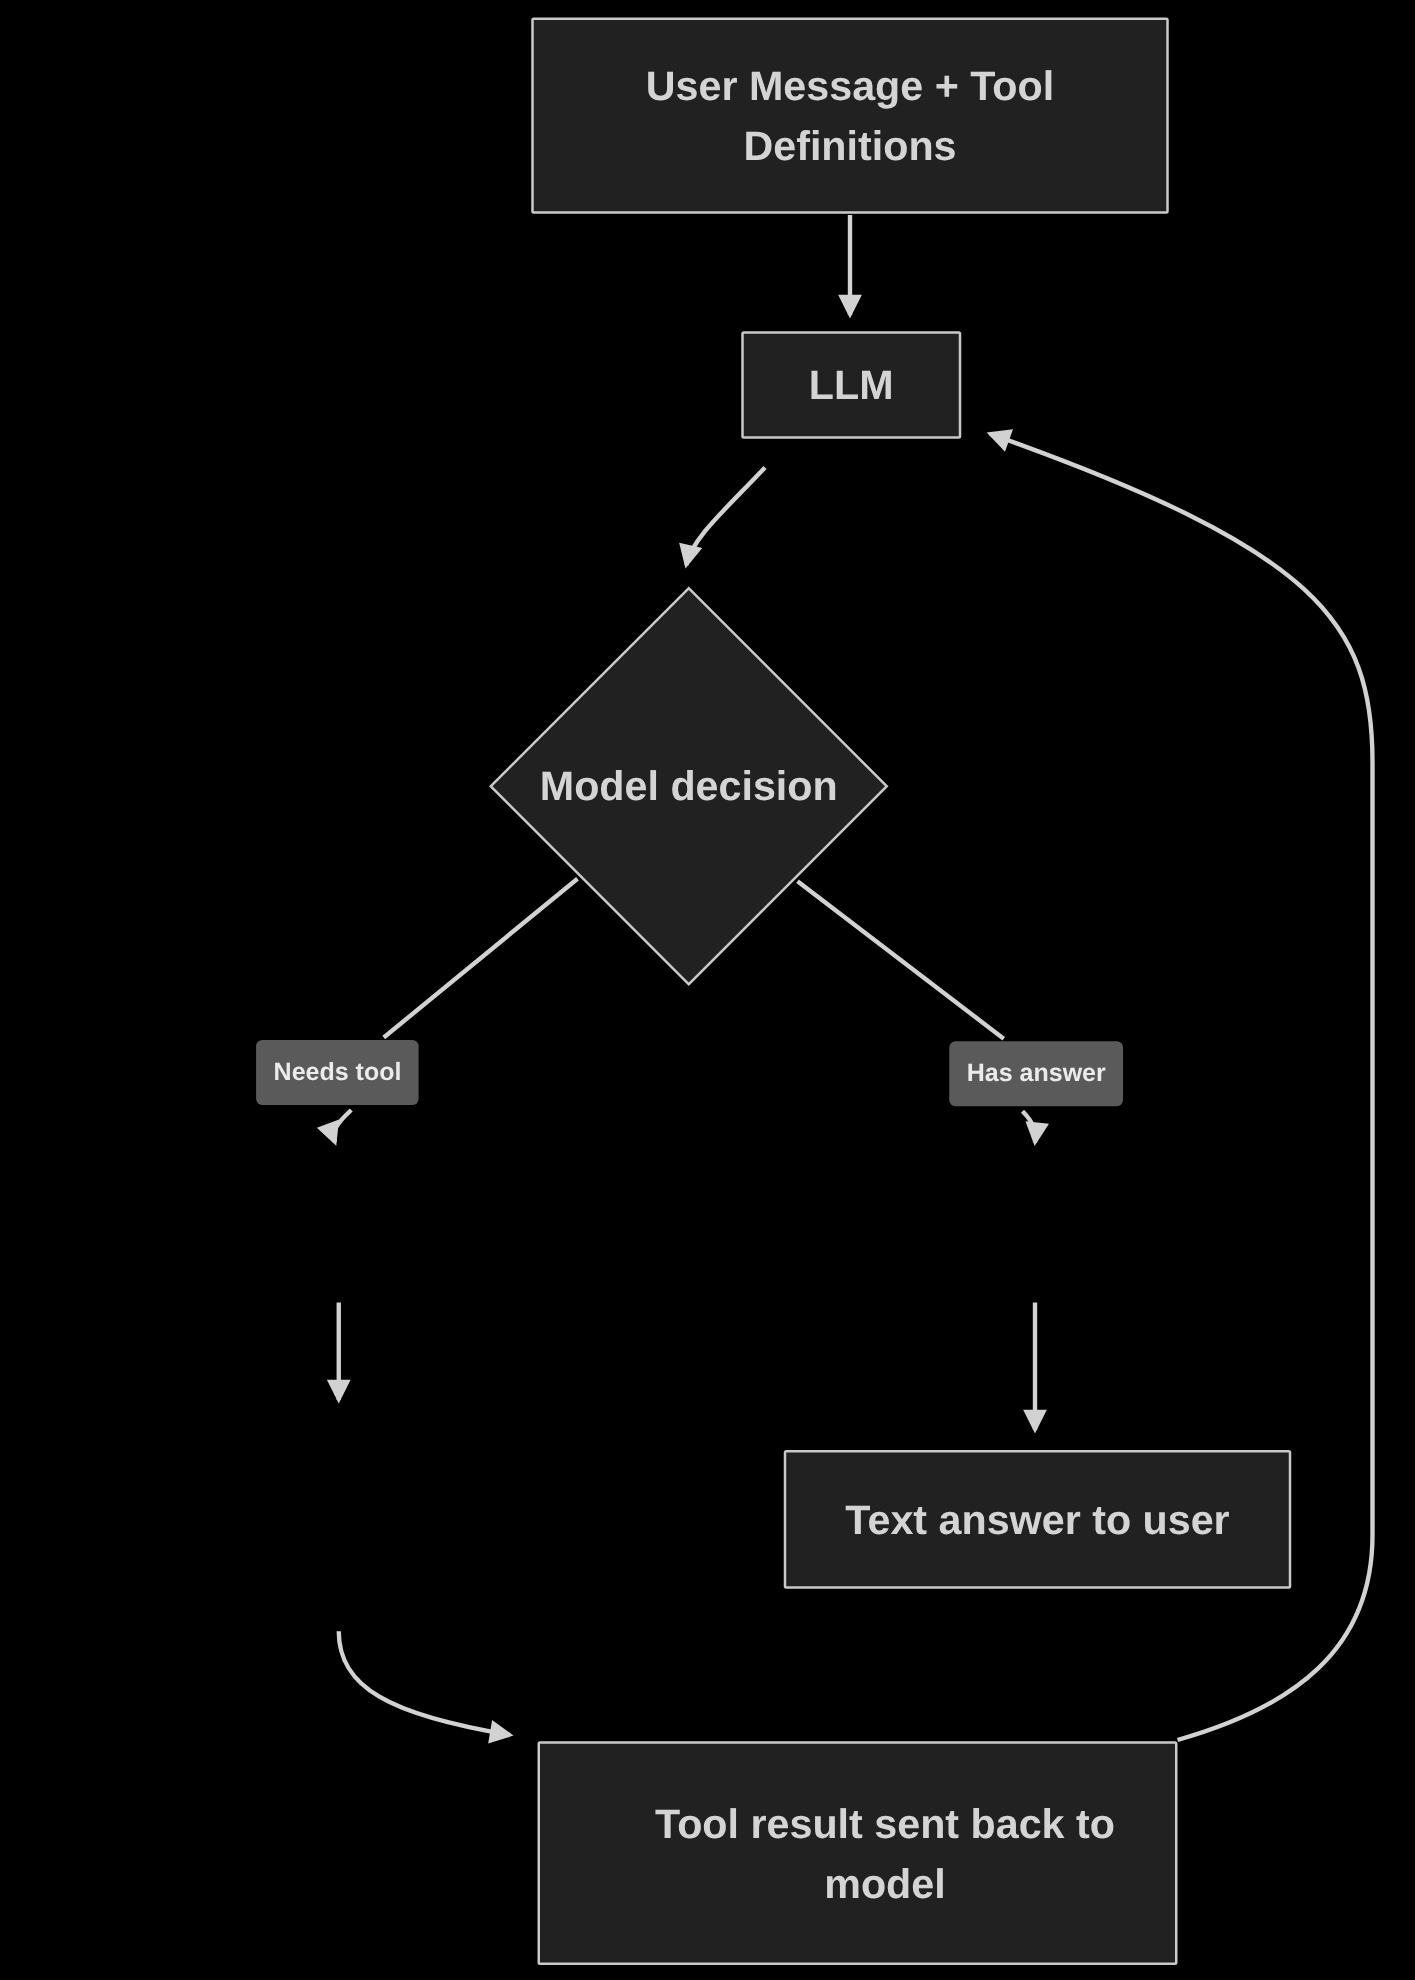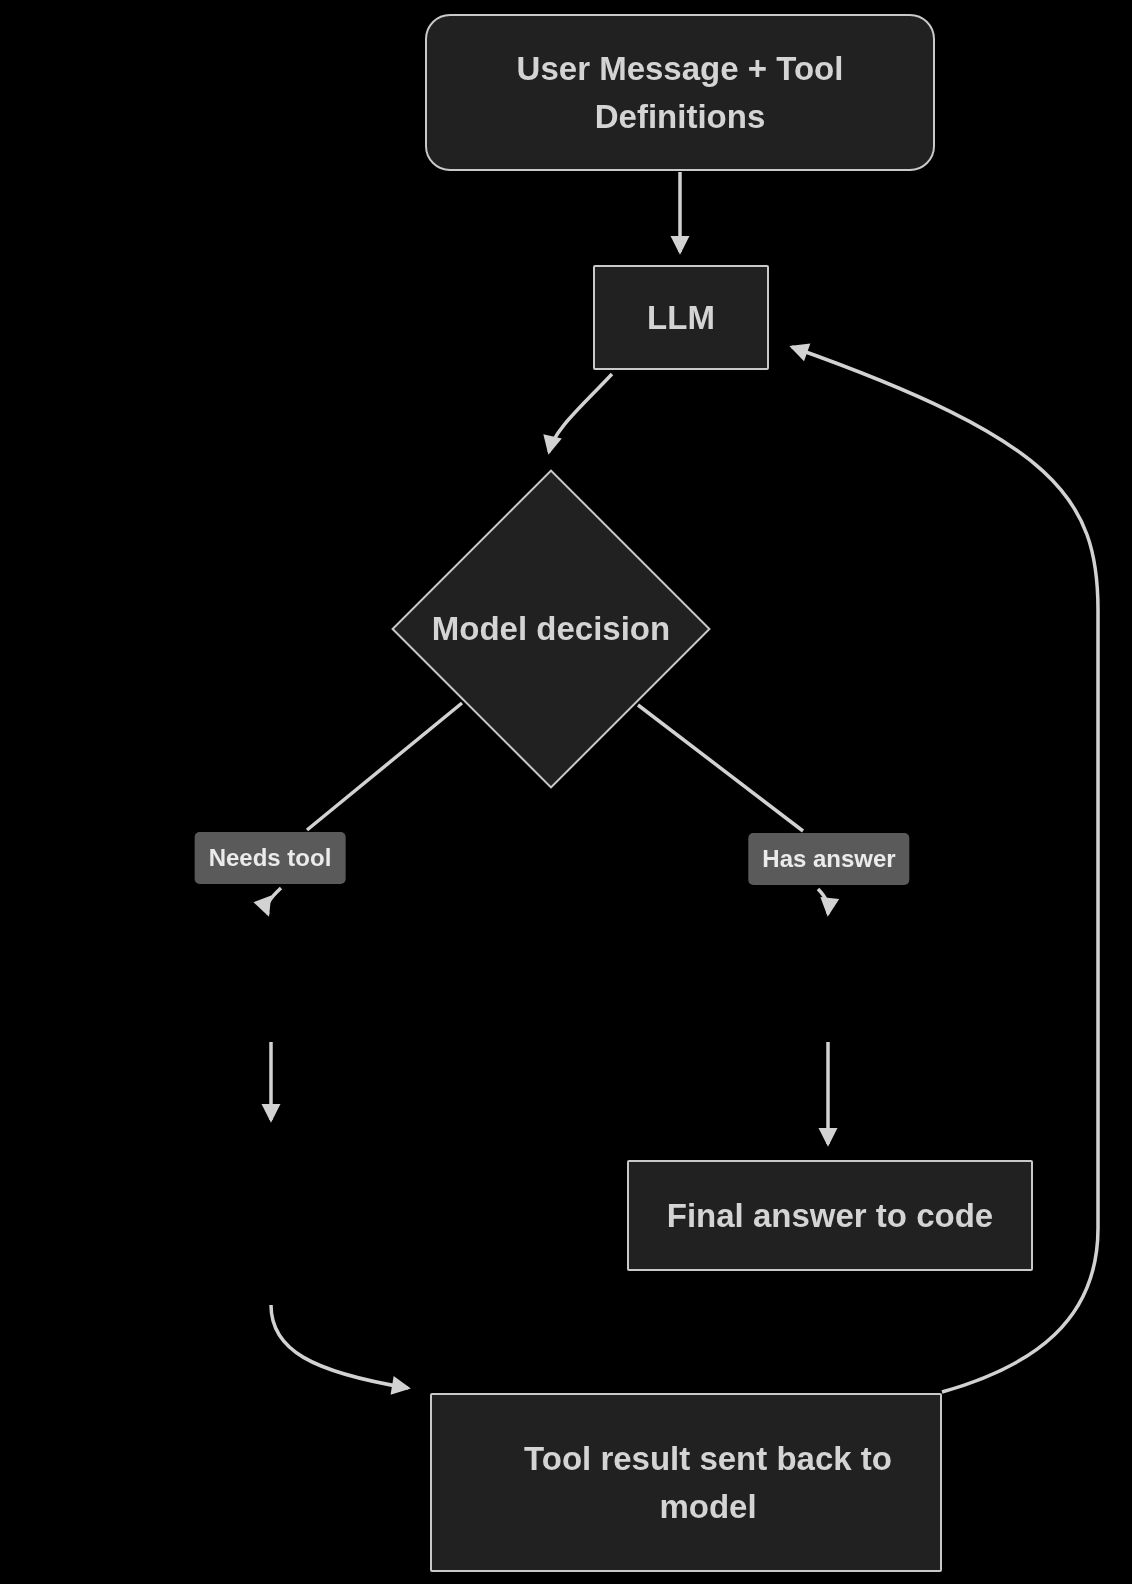--- a/index.html
+++ b/index.html
@@ -52,28 +52,28 @@
     display:flex;align-items:center;justify-content:center;
     color:var(--node-text);
     font-size:33px;font-weight:600;
     text-align:center;
   }
   .edge-label{
     position:absolute;
     transform:translateX(-50%);
     background:var(--edge-label-bg);
     color:var(--edge-label-text);
-    font-size:24px;font-weight:600;
+    font-size:20px;font-weight:600;
     line-height:38px;
     padding:7px 14px;
     border-radius:5px;
     white-space:nowrap;
   }
-  #n-user{left:425px;top:14px;width:510px;height:157px;border-radius:25px;}
-  #n-llm{left:593px;top:265px;width:176px;height:105px;}
+  #n-user{left:425px;top:14px;width:510px;height:157px;}
+  #n-llm{left:593px;top:265px;width:176px;height:86px;}
   #n-toolcall{left:85px;top:931px;width:375px;height:109px;}
   #n-textresp{left:672px;top:931px;width:315px;height:109px;}
   #n-yourcode{left:14px;top:1137px;width:513px;height:167px;}
   #n-final{left:627px;top:1160px;width:406px;height:111px;}
   #n-toolresult{left:430px;top:1393px;width:512px;height:179px;padding-left:44px;}
   #l-needs{left:270px;top:832px;}
   #l-has{left:829px;top:833px;}
 </style>
 </head>
 <body>
@@ -125,21 +125,21 @@
   </div>
 
   <div class="edge-label" id="l-has">
     <span>Has answer</span>
   </div>
 
 
 
 
   <div class="node" id="n-final">
-    <span>Final answer to code</span>
+    <span>Text answer to user</span>
   </div>
 
   <div class="node" id="n-toolresult">
     <span>Tool result sent back to
 model</span>
   </div>
 
 </div>
 
 </body></html>

